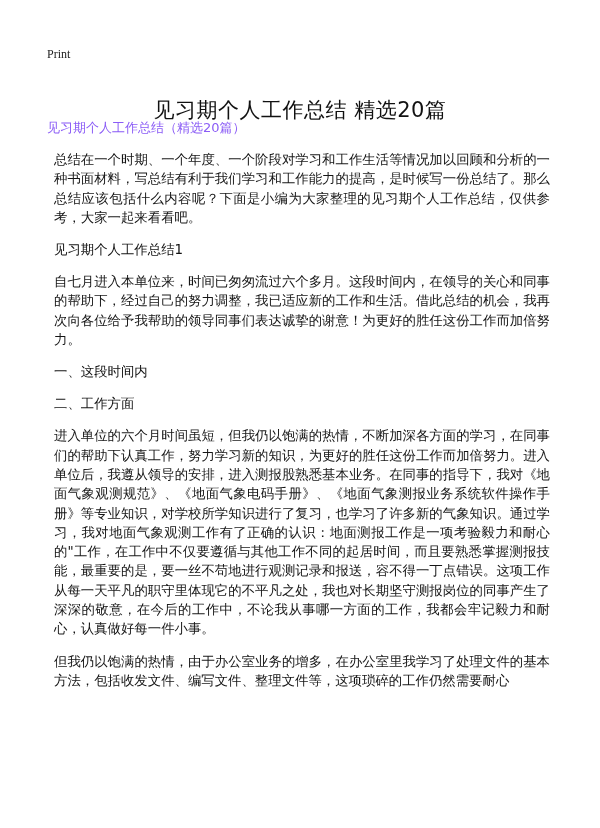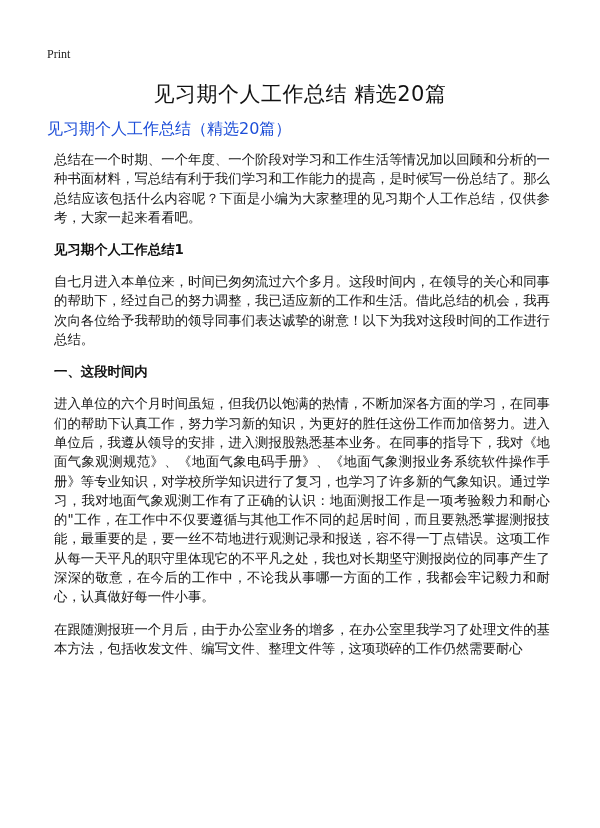--- a/index.html
+++ b/index.html
@@ -29,74 +29,75 @@
       top: 47px;
       font-family: "Liberation Serif", "DejaVu Serif", serif;
       font-size: 12px;
       color: #222222;
       text-decoration: none;
       cursor: pointer;
     }
     .doc-title {
       position: absolute;
       left: 0;
-      top: 80px;
+      top: 96px;
       width: 600px;
       text-align: center;
       font-size: 21px;
       font-weight: normal;
       letter-spacing: 0.5px;
       margin: 0;
       color: #111111;
     }
     .subtitle {
       position: absolute;
       left: 47px;
       top: 119px;
-      font-size: 16px;
-      color: #1d4ed8;
+      font-size: 13px;
+      color: #8b5cf6;
       margin: 0;
     }
     .content {
       position: absolute;
       left: 54px;
       top: 150px;
       width: 500px;
     }
     .para {
       font-size: 13.4px;
       line-height: 19.3px;
       margin: 0 4px 13px 0;
       color: #151515;
       text-align: justify;
       text-justify: inter-ideograph;
     }
     .heading {
       font-size: 13.4px;
-      font-weight: bold;
+      font-weight: normal;
       margin: 0 0 13px 0;
       line-height: 19px;
       color: #111111;
     }
   </style>
 </head>
 <body>
 
 <div class="page">
   <a class="print-link">Print</a>
 
   <h1 class="doc-title">见习期个人工作总结 精选20篇</h1>
 
   <p class="subtitle">见习期个人工作总结（精选20篇）</p>
 
   <div class="content">
     <p class="para">总结在一个时期、一个年度、一个阶段对学习和工作生活等情况加以回顾和分析的一种书面材料，写总结有利于我们学习和工作能力的提高，是时候写一份总结了。那么总结应该包括什么内容呢？下面是小编为大家整理的见习期个人工作总结，仅供参考，大家一起来看看吧。</p>
 
     <div class="heading">见习期个人工作总结1</div>
-    <p class="para">自七月进入本单位来，时间已匆匆流过六个多月。这段时间内，在领导的关心和同事的帮助下，经过自己的努力调整，我已适应新的工作和生活。借此总结的机会，我再次向各位给予我帮助的领导同事们表达诚挚的谢意！以下为我对这段时间的工作进行总结。</p>
+    <p class="para">自七月进入本单位来，时间已匆匆流过六个多月。这段时间内，在领导的关心和同事的帮助下，经过自己的努力调整，我已适应新的工作和生活。借此总结的机会，我再次向各位给予我帮助的领导同事们表达诚挚的谢意！为更好的胜任这份工作而加倍努力。</p>
 
     <div class="heading">一、这段时间内</div>
 
+    <div class="heading">二、工作方面</div>
     <p class="para">进入单位的六个月时间虽短，但我仍以饱满的热情，不断加深各方面的学习，在同事们的帮助下认真工作，努力学习新的知识，为更好的胜任这份工作而加倍努力。进入单位后，我遵从领导的安排，进入测报股熟悉基本业务。在同事的指导下，我对《地面气象观测规范》、《地面气象电码手册》、《地面气象测报业务系统软件操作手册》等专业知识，对学校所学知识进行了复习，也学习了许多新的气象知识。通过学习，我对地面气象观测工作有了正确的认识：地面测报工作是一项考验毅力和耐心的"工作，在工作中不仅要遵循与其他工作不同的起居时间，而且要熟悉掌握测报技能，最重要的是，要一丝不苟地进行观测记录和报送，容不得一丁点错误。这项工作从每一天平凡的职守里体现它的不平凡之处，我也对长期坚守测报岗位的同事产生了深深的敬意，在今后的工作中，不论我从事哪一方面的工作，我都会牢记毅力和耐心，认真做好每一件小事。</p>
 
-    <p class="para">在跟随测报班一个月后，由于办公室业务的增多，在办公室里我学习了处理文件的基本方法，包括收发文件、编写文件、整理文件等，这项琐碎的工作仍然需要耐心</p>
+    <p class="para">但我仍以饱满的热情，由于办公室业务的增多，在办公室里我学习了处理文件的基本方法，包括收发文件、编写文件、整理文件等，这项琐碎的工作仍然需要耐心</p>
   </div>
 </div>
 
 </body></html>

